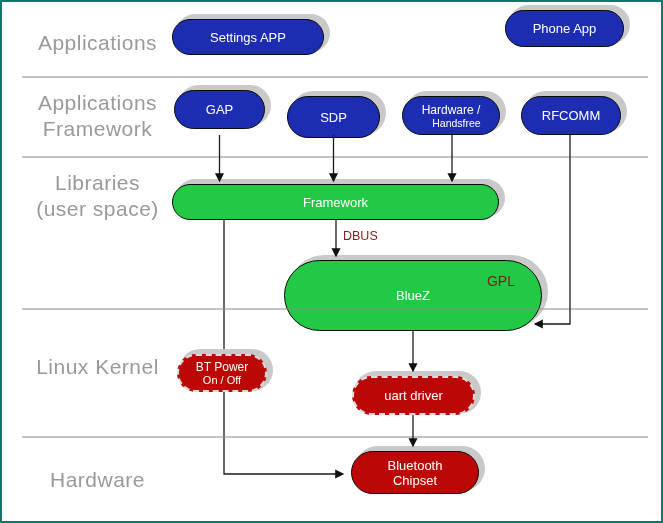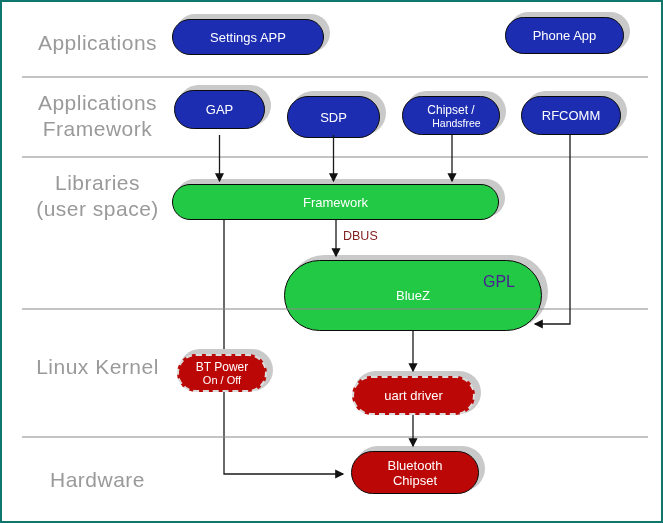--- a/index.html
+++ b/index.html
@@ -35,21 +35,21 @@
   .pill.blue{background:var(--blue);}
   .pill.green{background:var(--green);}
   .pill.red{background:var(--red);align-items:center;}
   .pill.dashed{border:2px dashed #dcdcdc;box-shadow:4px -3px 0 2px var(--shadow);}
   .t13{font-size:13px;}
   .t12{font-size:12px;line-height:14px;}
   .t11{font-size:11px;line-height:13px;}
   .t10{font-size:10.5px;line-height:12px;margin-left:11px;}
   .gpl-badge{
     position:absolute;right:26px;top:12px;
-    color:#4c1d95;font-size:16px;
+    color:#7f1d1d;font-size:14px;
   }
   .edge-label{
     position:absolute;left:341px;top:227px;
     color:#7f1d1d;font-size:12.5px;
   }
   .z1{z-index:1}.z2{z-index:2}.z3{z-index:3}
 </style>
 </head>
 <body>
 
@@ -78,31 +78,31 @@
   <div class="layer-label" style="top:352px">
     <div>Linux Kernel</div>
   </div>
   <div class="layer-label" style="top:465px">
     <div>Hardware</div>
   </div>
 
   <div class="pill blue z2" style="left:170px;top:17px;width:152px;height:36px">
     <span class="t13">Settings APP</span>
   </div>
-  <div class="pill blue z2" style="left:503px;top:15px;width:119px;height:37px">
+  <div class="pill blue z2" style="left:503px;top:8px;width:119px;height:37px">
     <span class="t13">Phone App</span>
   </div>
   <div class="pill blue z2" style="left:172px;top:88px;width:91px;height:39px">
     <span class="t13">GAP</span>
   </div>
   <div class="pill blue z2" style="left:285px;top:94px;width:93px;height:42px">
     <span class="t13">SDP</span>
   </div>
   <div class="pill blue z2" style="left:400px;top:94px;width:98px;height:39px">
-    <span class="t12">Chipset /</span>
+    <span class="t12">Hardware /</span>
     <span class="t10">Handsfree</span>
   </div>
   <div class="pill blue z2" style="left:519px;top:94px;width:100px;height:39px">
     <span class="t13">RFCOMM</span>
   </div>
   <div class="pill green z2" style="left:170px;top:182px;width:327px;height:36px">
     <span class="t13">Framework</span>
   </div>
   <div class="pill green z2" style="left:282px;top:258px;width:258px;height:71px">
     <span class="t13">BlueZ</span>

